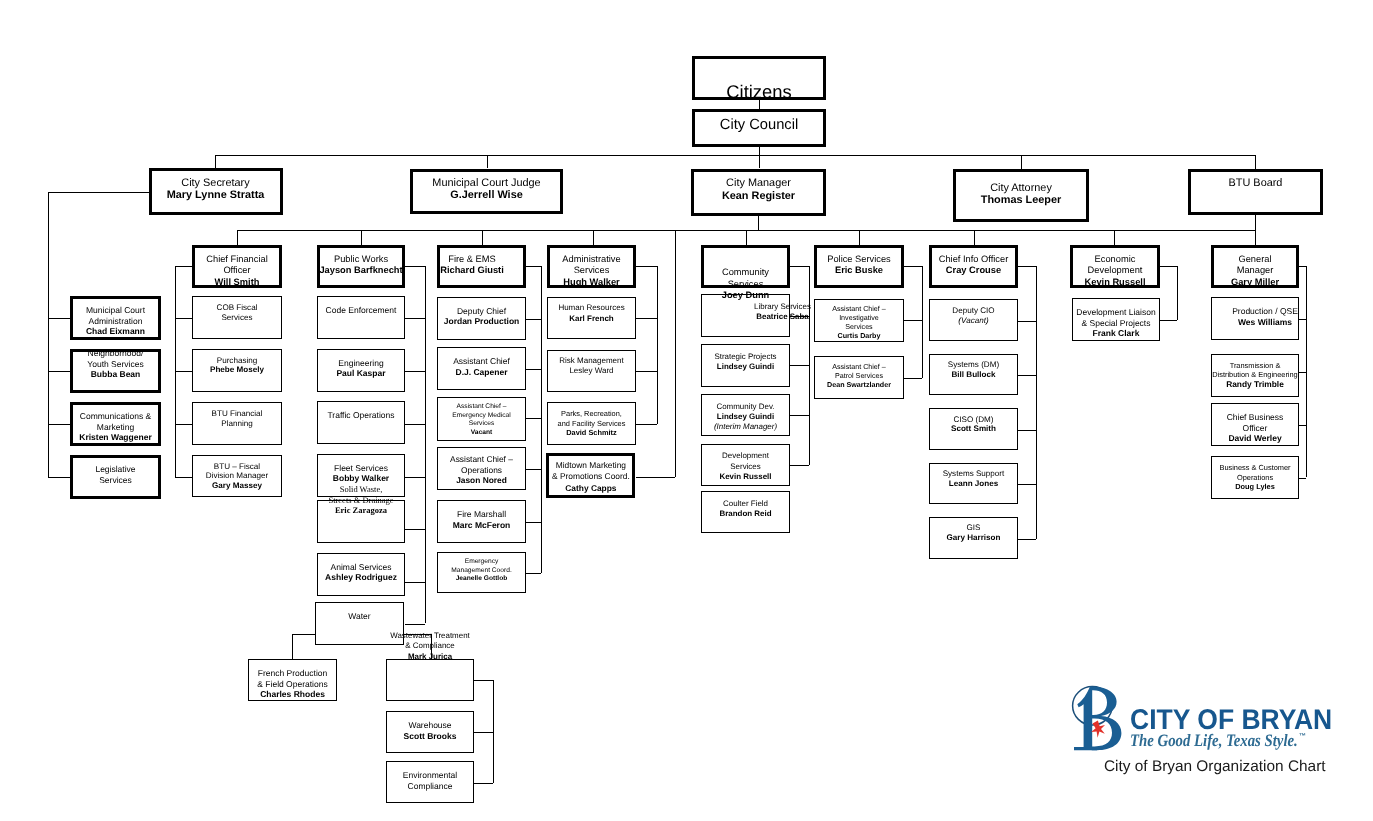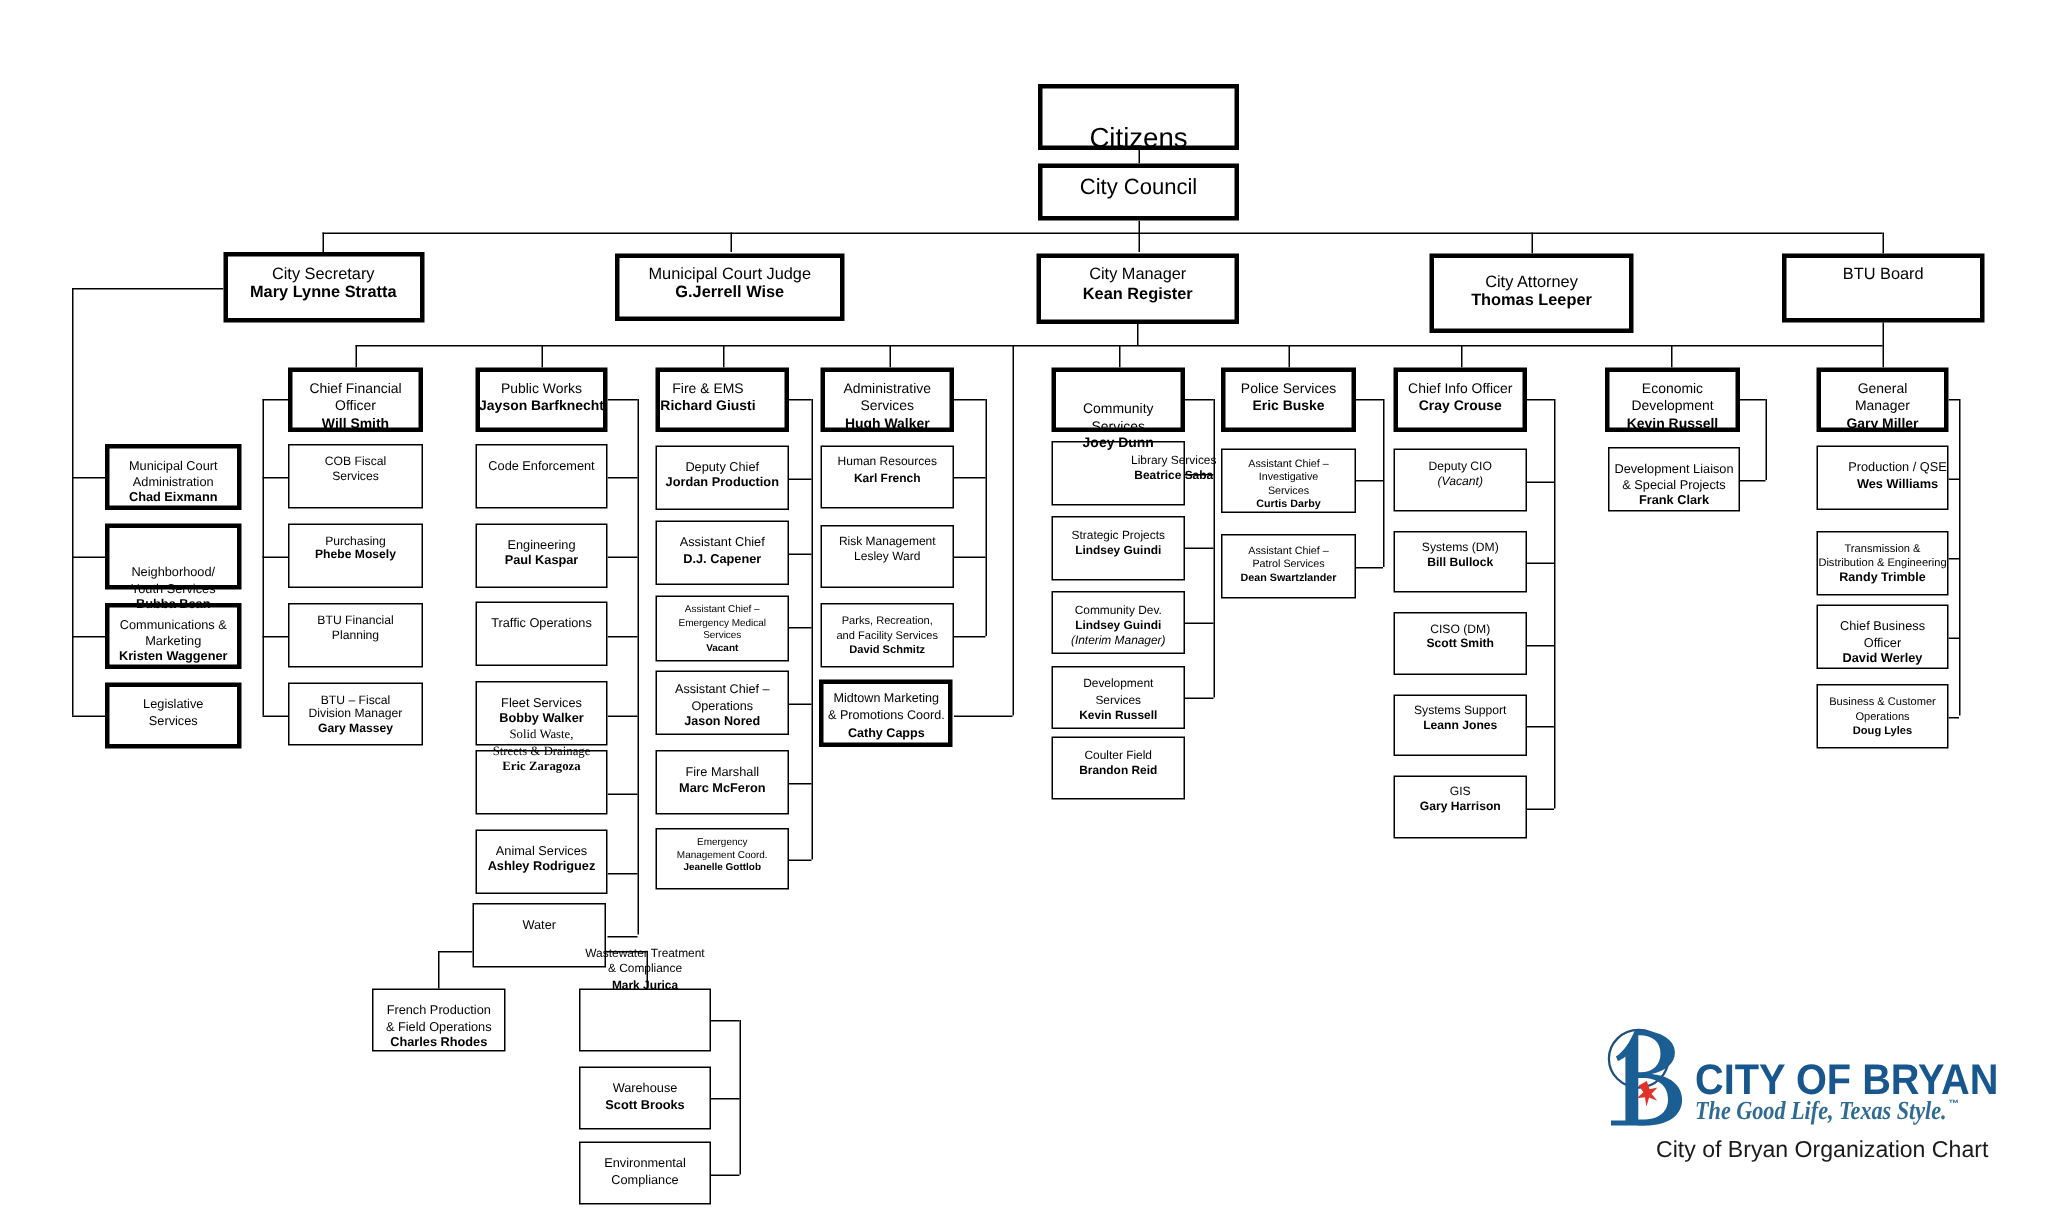--- a/index.html
+++ b/index.html
@@ -159,21 +159,21 @@
     <div class="tx t3" style="left: 1188px; width: 135px; top: 177.4px;">
       <div>BTU Board</div>
     </div>
     <div class="box bold" style="left: 70px; top: 296px; width: 91px; height: 44px;"></div>
     <div class="tx t4" style="left: 70px; width: 91px; top: 305px;">
       <div>Municipal Court</div>
       <div>Administration</div>
       <div class="b">Chad Eixmann</div>
     </div>
     <div class="box bold" style="left: 70px; top: 349px; width: 91px; height: 44px;"></div>
-    <div class="tx t4" style="left: 70px; width: 91px; top: 376px;">
+    <div class="tx t4" style="left: 70px; width: 91px; top: 348px;">
       <div>Neighborhood/</div>
       <div>Youth Services</div>
       <div class="b">Bubba Bean</div>
     </div>
     <div class="box bold" style="left: 70px; top: 402px; width: 91px; height: 44px;"></div>
     <div class="tx t4" style="left: 70px; width: 91px; top: 411px;">
       <div>Communications &amp;</div>
       <div>Marketing</div>
       <div class="b">Kristen Waggener</div>
     </div>

